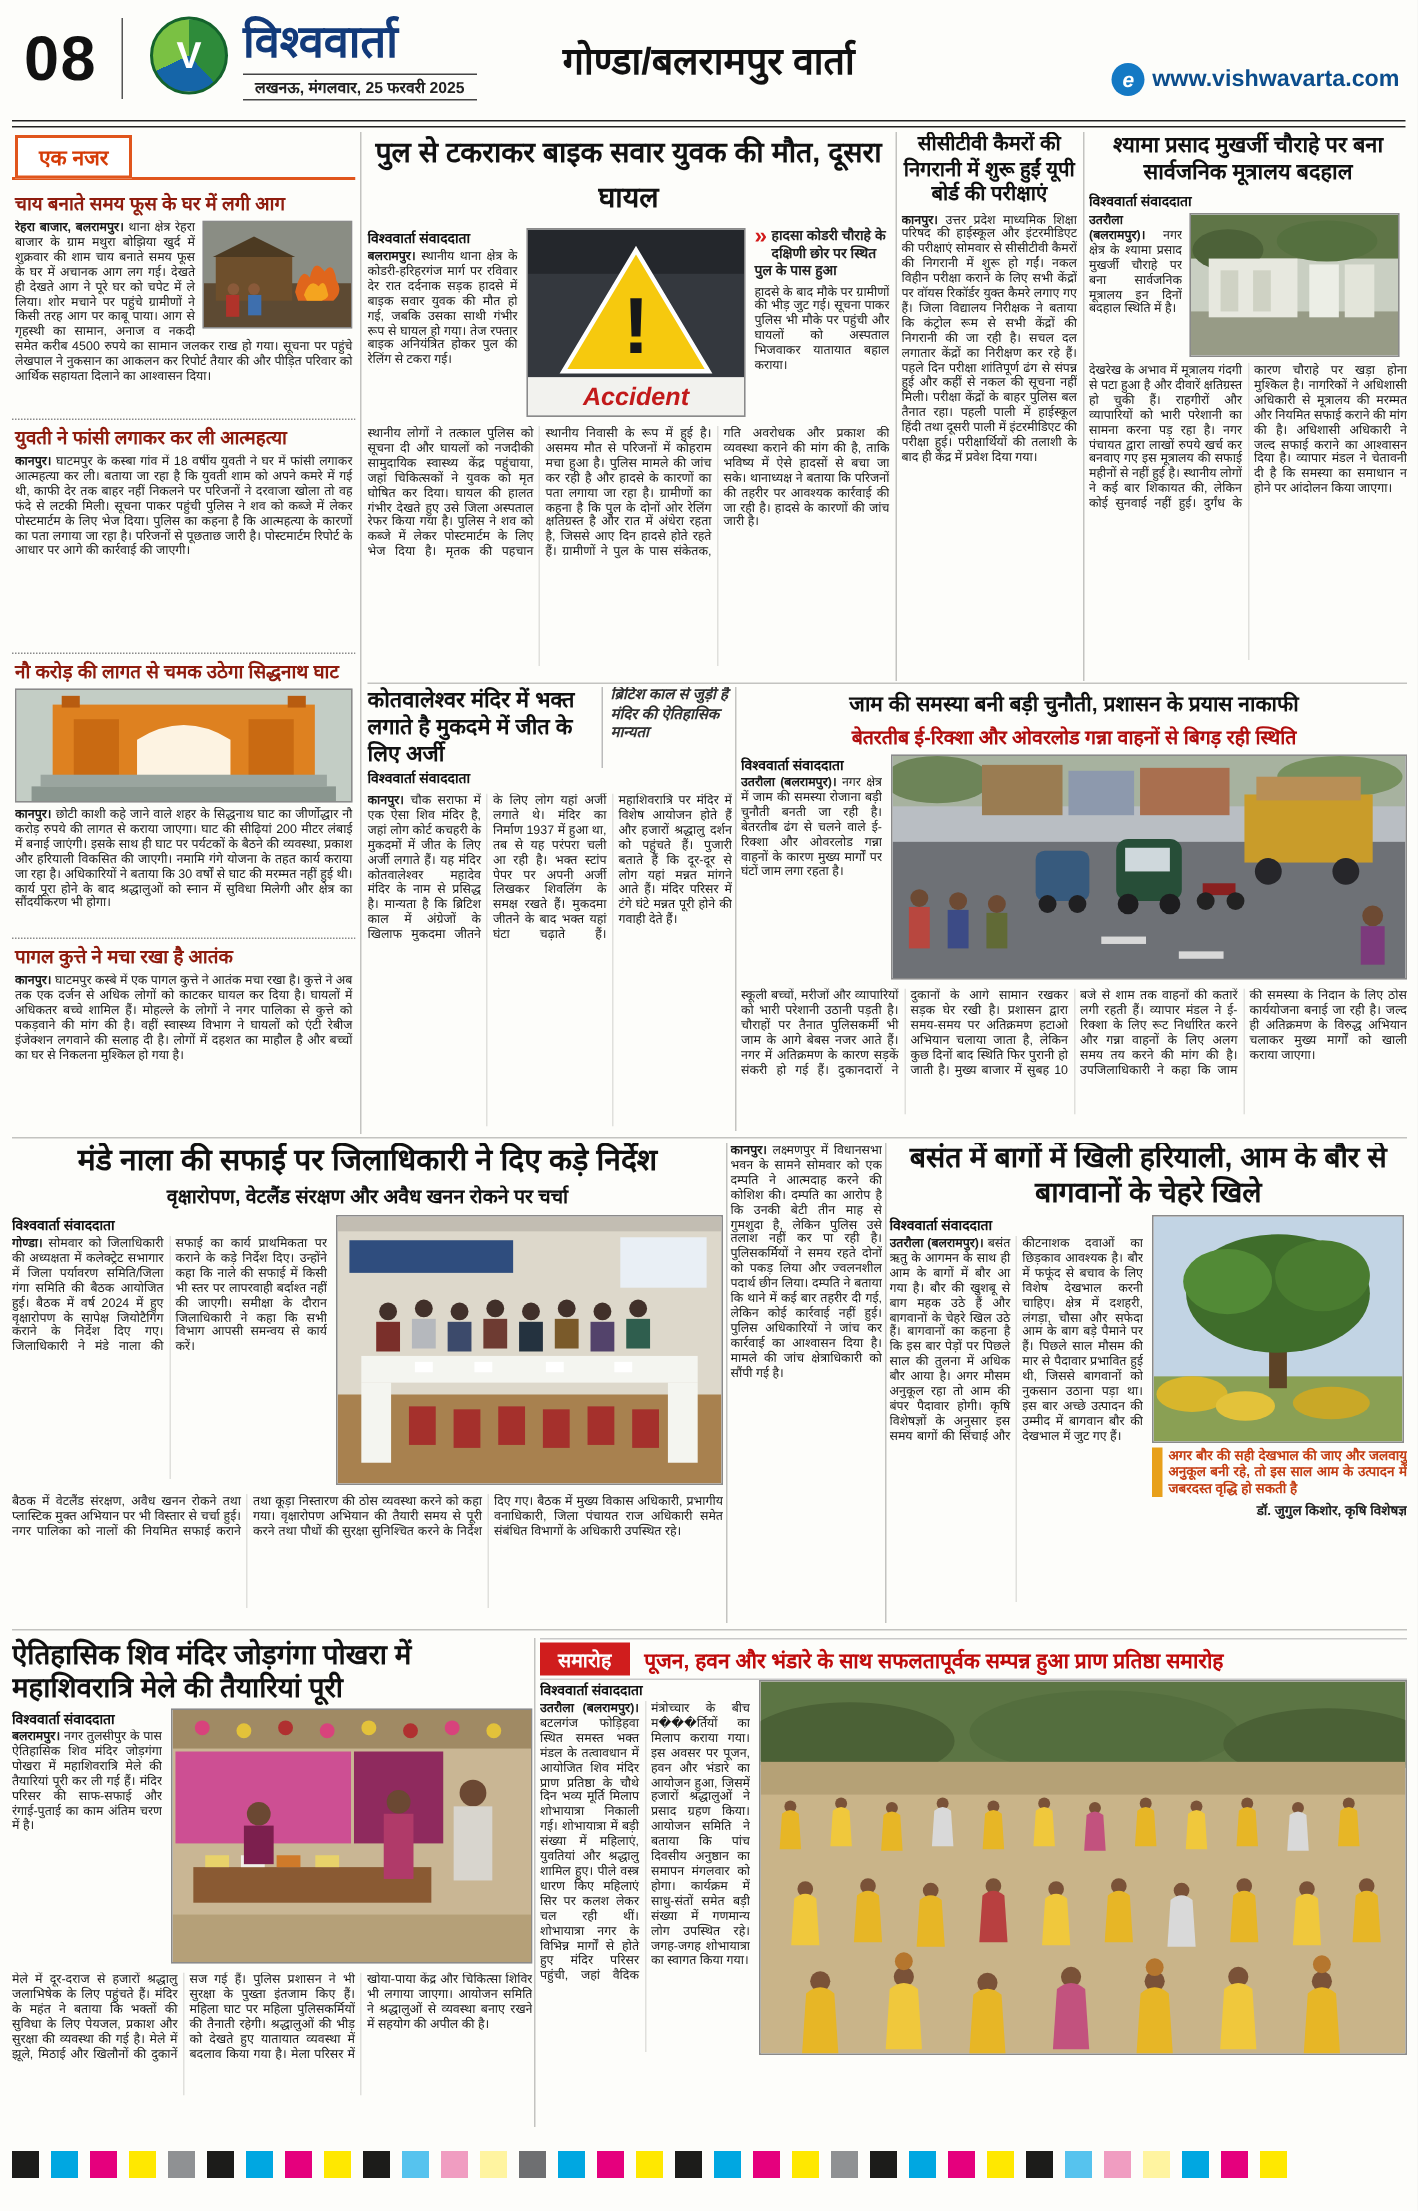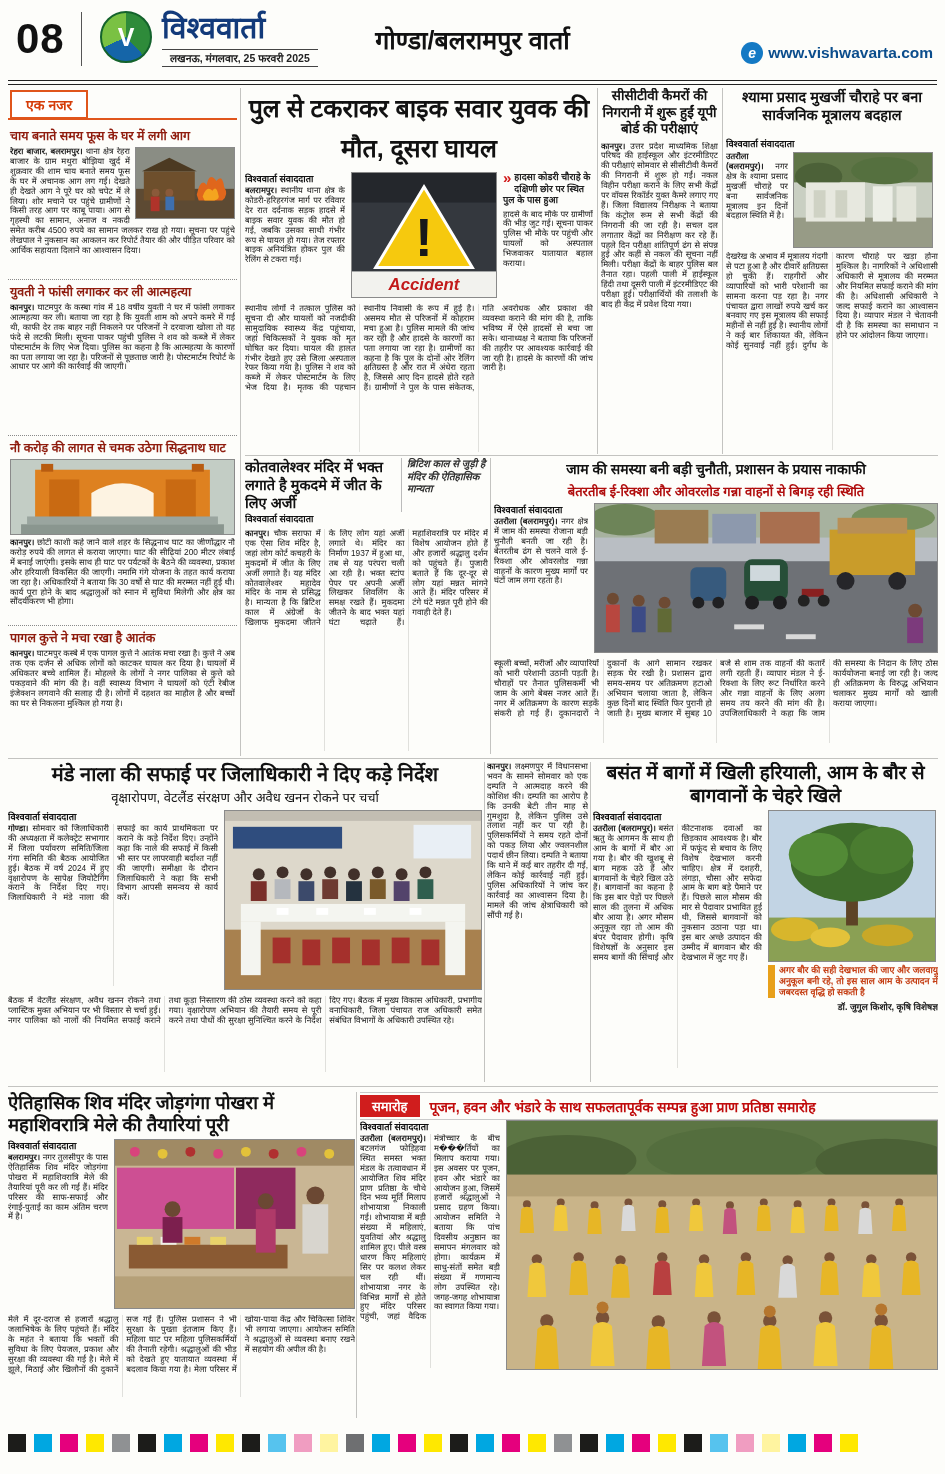--- a/index.html
+++ b/index.html
@@ -32,38 +32,38 @@
   .nazar-head{height:30px;border-bottom:2px solid #e0551c;margin-bottom:4px}
   .nazar-tab{display:inline-block;border:2px solid #e0551c;color:#d53c08;background:#fff;font-weight:bold;font-size:14px;padding:3px 14px;margin-left:2px}
   .nazar-item{padding:5px 2px 5px;border-bottom:1.2px dotted #8a8a8a;overflow:hidden}
   .nz1{height:156px}.nz2{height:156px}.nz3{height:190px}.nz4{height:124px;border-bottom:none}
   .nazar-hl{color:#8f1c0e;font-weight:bold;font-size:12.5px;line-height:15px;margin-bottom:3px}
   .ph-fire{float:right;width:100px;height:72px;margin:0 0 3px 5px}
   .ph-ghat{width:100%;height:76px;margin:1px 0 3px}
 
   
   #accident{left:245px;top:88px;width:348px;height:364px;overflow:hidden}
-  #accident .hl{font-size:25px;line-height:40px;font-weight:bold;text-align:center}
+  #accident .hl{font-size:19px;line-height:30px;font-weight:bold;text-align:center}
   #accident .deck{margin-top:3px;border-top:1px solid #999;border-bottom:1px solid #999;padding:2px 0;text-align:center;font-weight:bold;font-size:13px}
   #accident .row{display:flex;gap:6px;margin-top:4px;height:128px}
   #accident .colA{width:100px}
   .ph-acc{width:146px;height:126px;flex:none}
   #accident .colC{flex:1}
   .pq{font-weight:bold;font-size:9.3px;line-height:11.5px;color:#222;margin-bottom:3px}
   .pq .mark{color:#d21a1a;font-size:15px;font-weight:bold;float:left;margin-right:3px;line-height:12px}
   #accident .rest{margin-top:4px;height:160px}
 
   
   #cctv{left:601px;top:88px;width:117px;height:364px;overflow:hidden}
   #cctv .hl{font-size:13.5px;line-height:16.5px;font-weight:bold;text-align:center;margin-bottom:4px}
   #cctv .bd{height:308px}
 
   
   #urinal{left:726px;top:88px;width:212px;height:364px;overflow:hidden}
-  #urinal .hl{font-size:14.5px;line-height:18px;font-weight:bold;text-align:center;margin-bottom:13px}
+  #urinal .hl{font-size:14.5px;line-height:18px;font-weight:bold;text-align:center;margin-bottom:3px}
   #urinal .row{display:flex;gap:5px;margin-top:2px}
   #urinal .lead-col{width:62px}
   .ph-urinal{width:140px;height:96px;flex:none}
   #urinal .more{margin-top:4px;height:198px}
 
   
   #temple{left:245px;top:458px;width:243px;height:296px;overflow:hidden}
   #temple .tophd{display:flex;gap:6px}
   #temple .hl{width:150px;font-size:14.5px;line-height:18px;font-weight:bold}
   #temple .deck{flex:1;font-size:10px;line-height:12.5px;font-weight:bold;font-style:italic;color:#333;border-left:1px solid #bbb;padding-left:5px}
@@ -74,21 +74,21 @@
   #jam .hl{text-align:center;font-size:14px;line-height:22px;font-weight:bold}
   #jam .sub{text-align:center;color:#b00d0d;font-weight:bold;font-size:13px;margin:2px 0 3px}
   #jam .row{display:flex;gap:6px;height:152px}
   #jam .lead-col{width:94px}
   .ph-traffic{flex:1;height:150px}
   #jam .rest{margin-top:4px;height:84px}
 
   
   #drain{left:8px;top:762px;width:474px;height:320px;overflow:hidden}
   #drain .hl{text-align:center;font-size:20px;line-height:24px;font-weight:bold}
-  #drain .sub{text-align:center;font-weight:normal;font-size:13px;margin:2px 0 4px}
+  #drain .sub{text-align:center;font-weight:bold;font-size:13px;margin:2px 0 4px}
   #drain .row{display:flex;gap:6px;height:182px}
   #drain .lead-col{width:210px}
   #drain .lead-col .bd{height:162px}
   .ph-meeting{flex:1;height:180px}
   #drain .rest{margin-top:4px;height:76px}
 
   
   #missing{left:487px;top:762px;width:101px;height:320px;overflow:hidden}
   #missing .hl{font-weight:bold;font-size:11.5px;line-height:14px;text-align:center;margin-bottom:3px}
   #missing .bd{height:242px}

